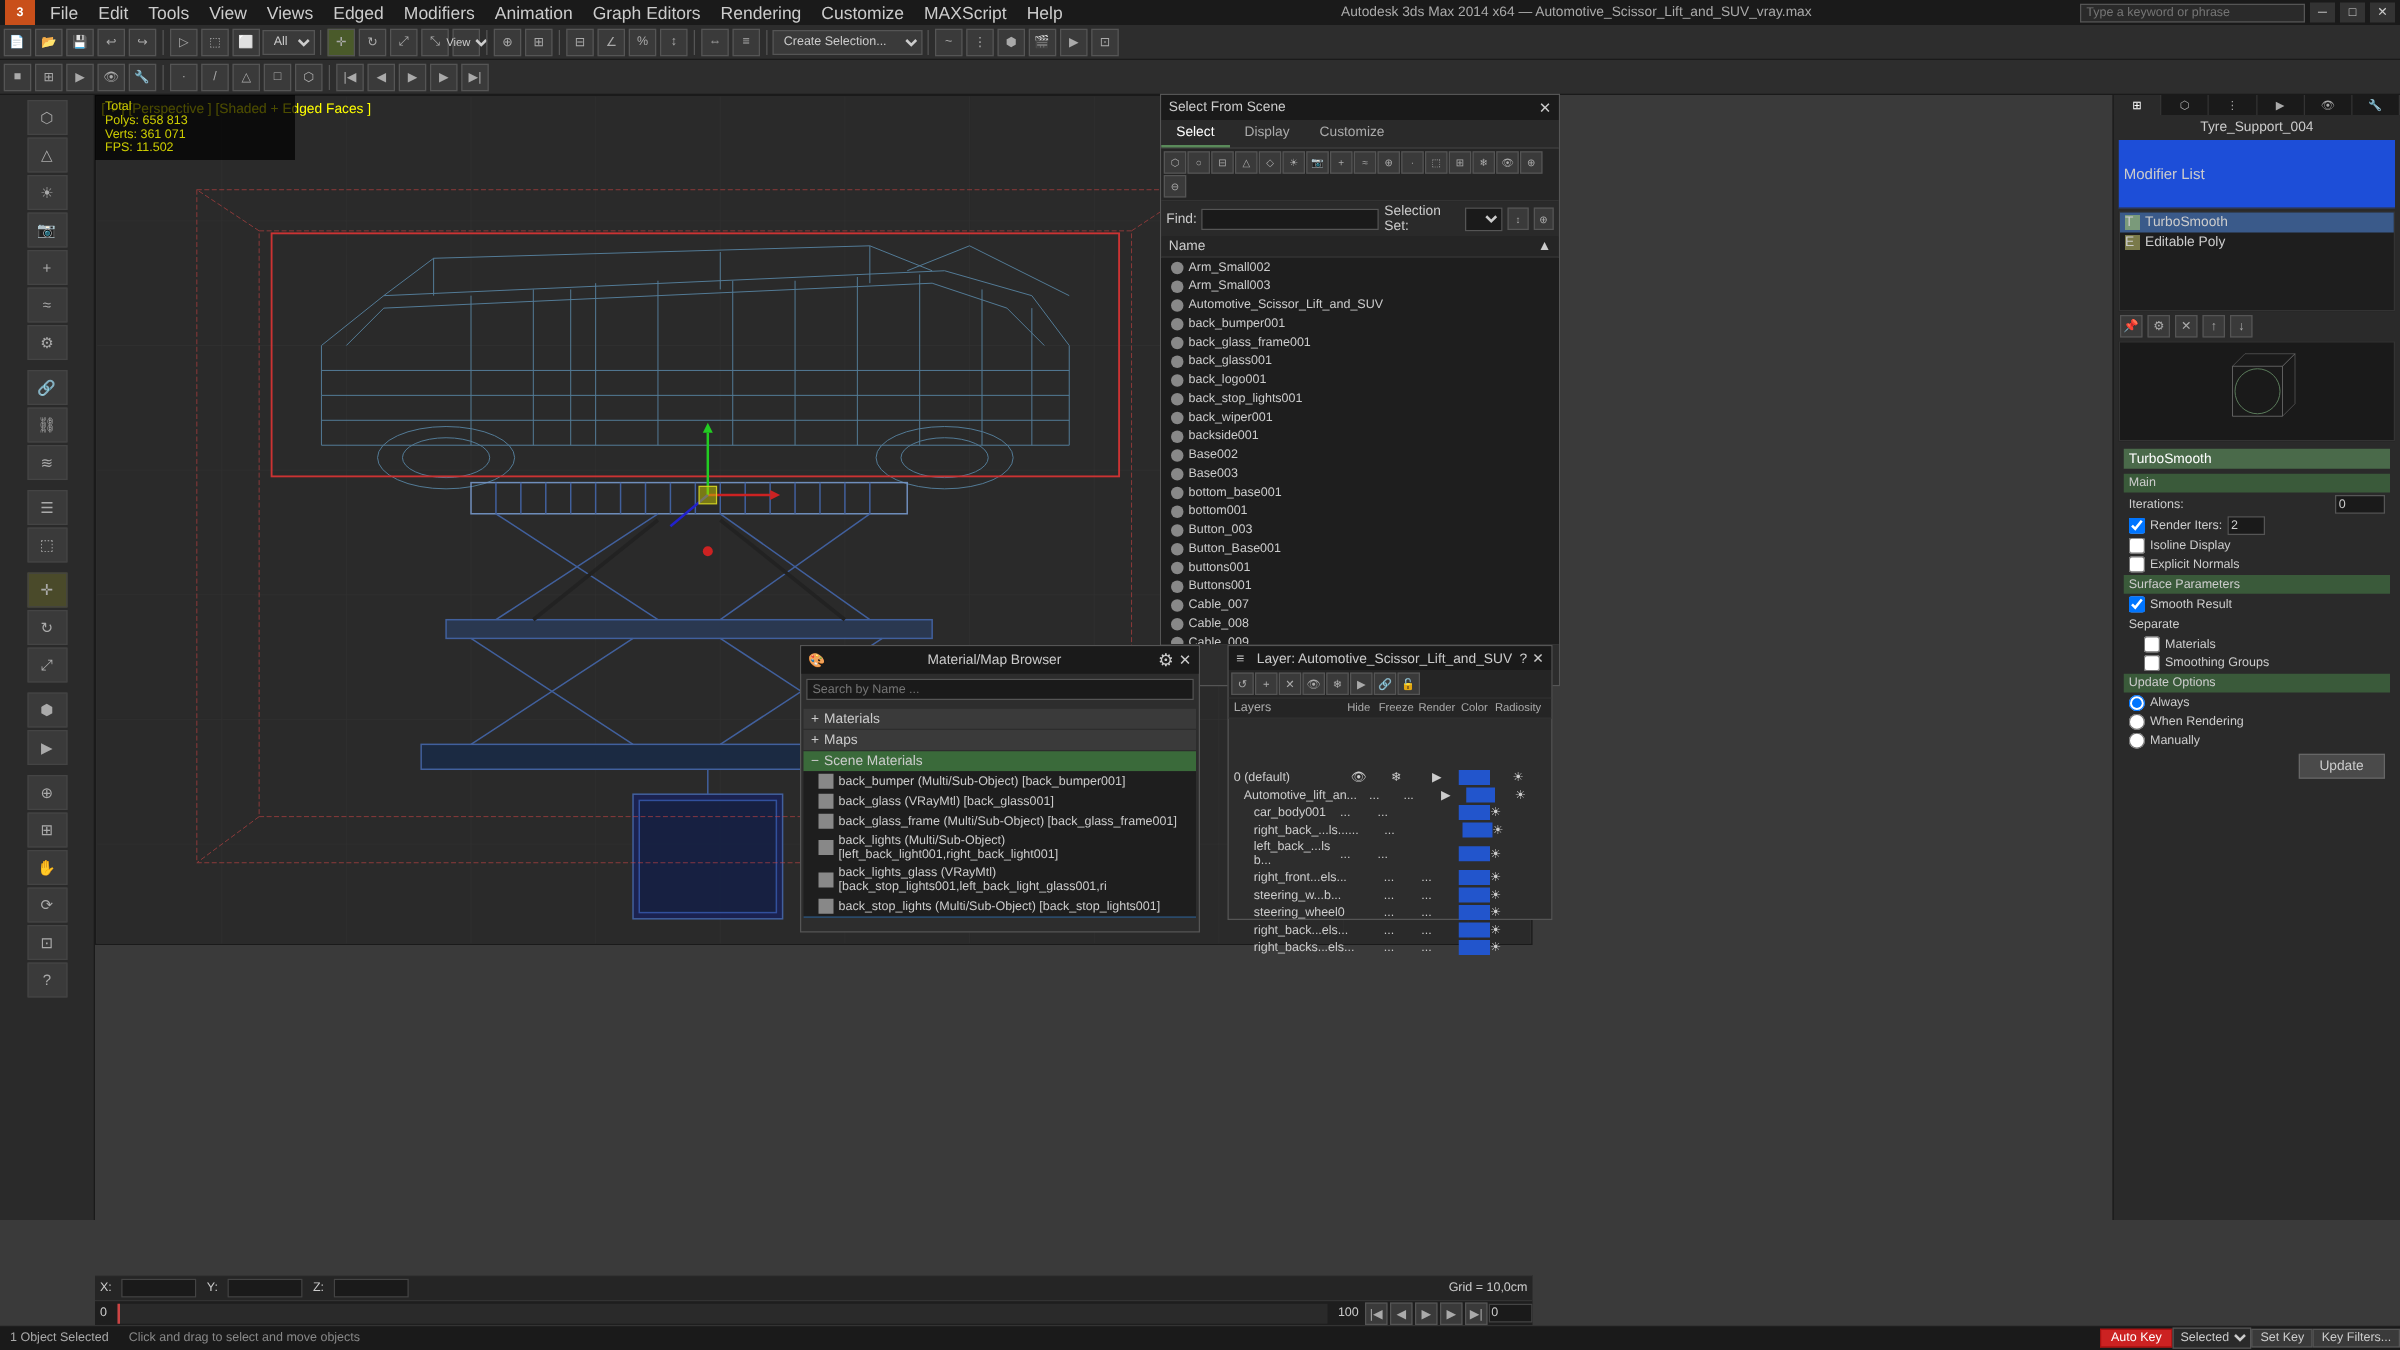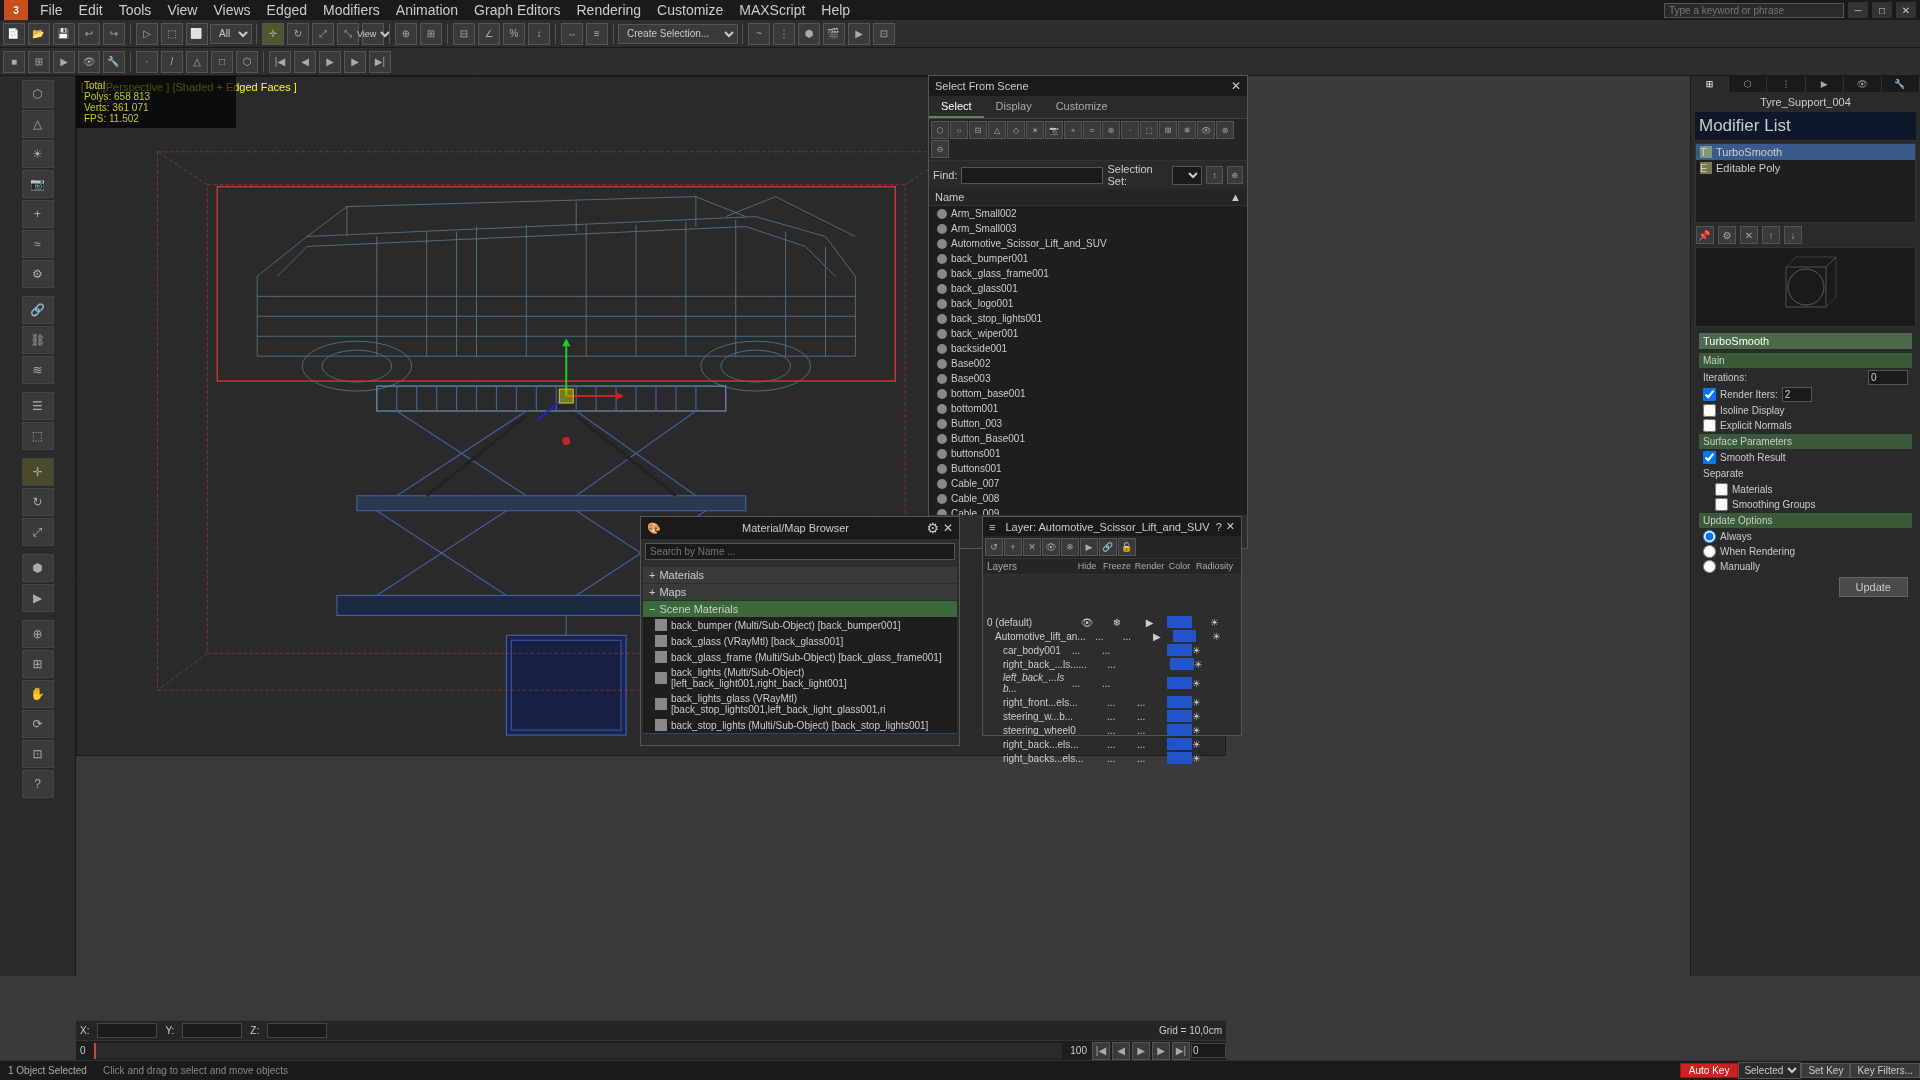--- a/index.html
+++ b/index.html
@@ -37,21 +37,21 @@
 
     
     #right-panel { position: absolute; top: 76px; right: 0; width: 230px; height: 900px; background: #2a2a2a; border-left: 1px solid #1a1a1a; z-index: 80; }
     #right-panel-tabs { display: flex; background: #1a1a1a; }
     .rpanel-tab { flex: 1; padding: 3px 2px; text-align: center; font-size: 9px; color: #aaa; cursor: pointer; border-right: 1px solid #333; }
     .rpanel-tab.active { background: #2a2a2a; color: #fff; }
 
     
     #modifier-panel { padding: 4px; }
     #obj-name-display { color: #cccccc; font-size: 11px; margin-bottom: 4px; text-align: center; }
-    #modifier-list-label { background: #0f172a; padding: 4px 4px; font-size: 17px; color: #ccc; border-bottom: 1px solid #333; }
+    #modifier-list-label { background: #1d4ed8; padding: 20px 4px; font-size: 12px; color: #ccc; border-bottom: 1px solid #333; }
     #modifier-list { background: #1e1e1e; min-height: 80px; border: 1px solid #333; margin: 2px 0; }
     .modifier-item { padding: 2px 4px; cursor: pointer; display: flex; align-items: center; gap: 4px; }
     .modifier-item.active { background: #3a5a8a; }
     .modifier-icon { width: 12px; height: 12px; background: #7a9a7a; display: inline-block; }
 
     
     #turbos-section { padding: 4px; }
     #turbos-title { background: #4a6a4a; padding: 2px 4px; font-size: 11px; color: #fff; margin-bottom: 4px; }
     .param-row { display: flex; align-items: center; justify-content: space-between; margin: 2px 4px; font-size: 10px; }
     .param-input { width: 40px; background: #1a1a1a; border: 1px solid #555; color: #ccc; padding: 1px 2px; font-size: 10px; }
@@ -135,20 +135,23 @@
       <span class="menu-item">Views</span>
       <span class="menu-item">Edged</span>
       <span class="menu-item">Modifiers</span>
       <span class="menu-item">Animation</span>
       <span class="menu-item">Graph Editors</span>
       <span class="menu-item">Rendering</span>
       <span class="menu-item">Customize</span>
       <span class="menu-item">MAXScript</span>
       <span class="menu-item">Help</span>
     </div>
+  </div>
+  <div id="titlebar-title" style="font-size:11px; color:#aaa;">
+    <span>Autodesk 3ds Max 2014 x64</span> — <span>Automotive_Scissor_Lift_and_SUV_vray.max</span>
   </div>
   <div style="display:flex; align-items:center; gap:4px; padding-right:4px;">
     <input type="text" id="titlebar-search" placeholder="Type a keyword or phrase" style="">
     <button class="win-btn">─</button>
     <button class="win-btn">□</button>
     <button class="win-btn close">✕</button>
   </div>
 </div>
 
 <div id="toolbar1">
@@ -807,21 +810,21 @@
 
     <div class="lp-item lp-item-indent2">
       <span style="flex:1;">right_back_...ls...</span>
       <span style="width:30px;">...</span>
       <span style="width:30px;">...</span>
       <span style="width:35px;"></span>
       <span style="width:25px; background:#2255cc; height:12px; display:inline-block;"></span>
       <span style="width:45px;">☀</span>
     </div>
     <div class="lp-item lp-item-indent2">
-      <span style="flex:1;font-style:italic;">left_back_...ls b...</span>
+      <span style="flex:1;">left_back_...ls b...</span>
       <span style="width:30px;">...</span>
       <span style="width:30px;">...</span>
       <span style="width:35px;"></span>
       <span style="width:25px; background:#2255cc; height:12px; display:inline-block;"></span>
       <span style="width:45px;">☀</span>
     </div>
     <div class="lp-item lp-item-indent2">
       <span style="flex:1;">right_front...els...</span>
       <span style="width:30px;">...</span>
         <span style="width:30px;">...</span>

